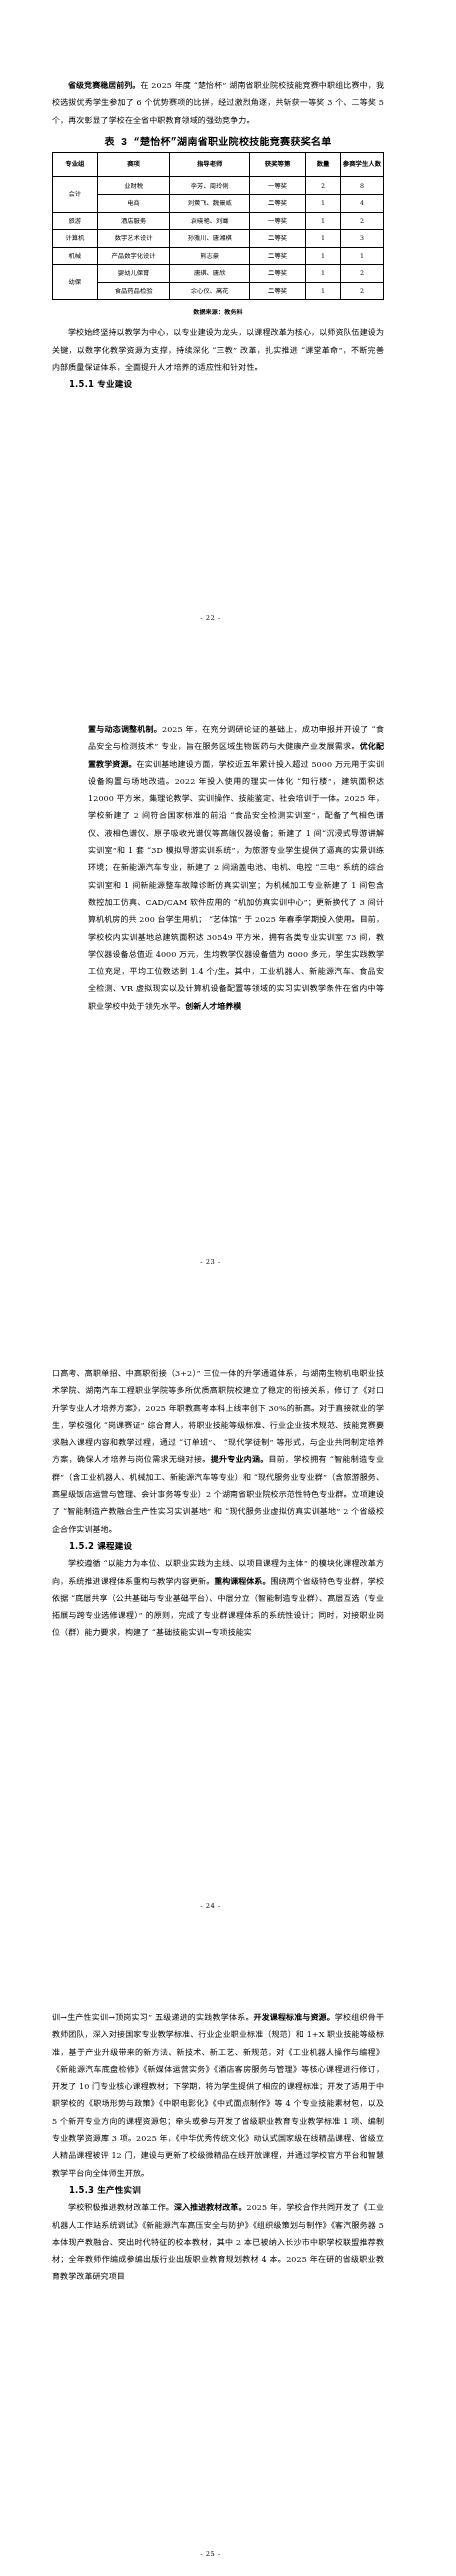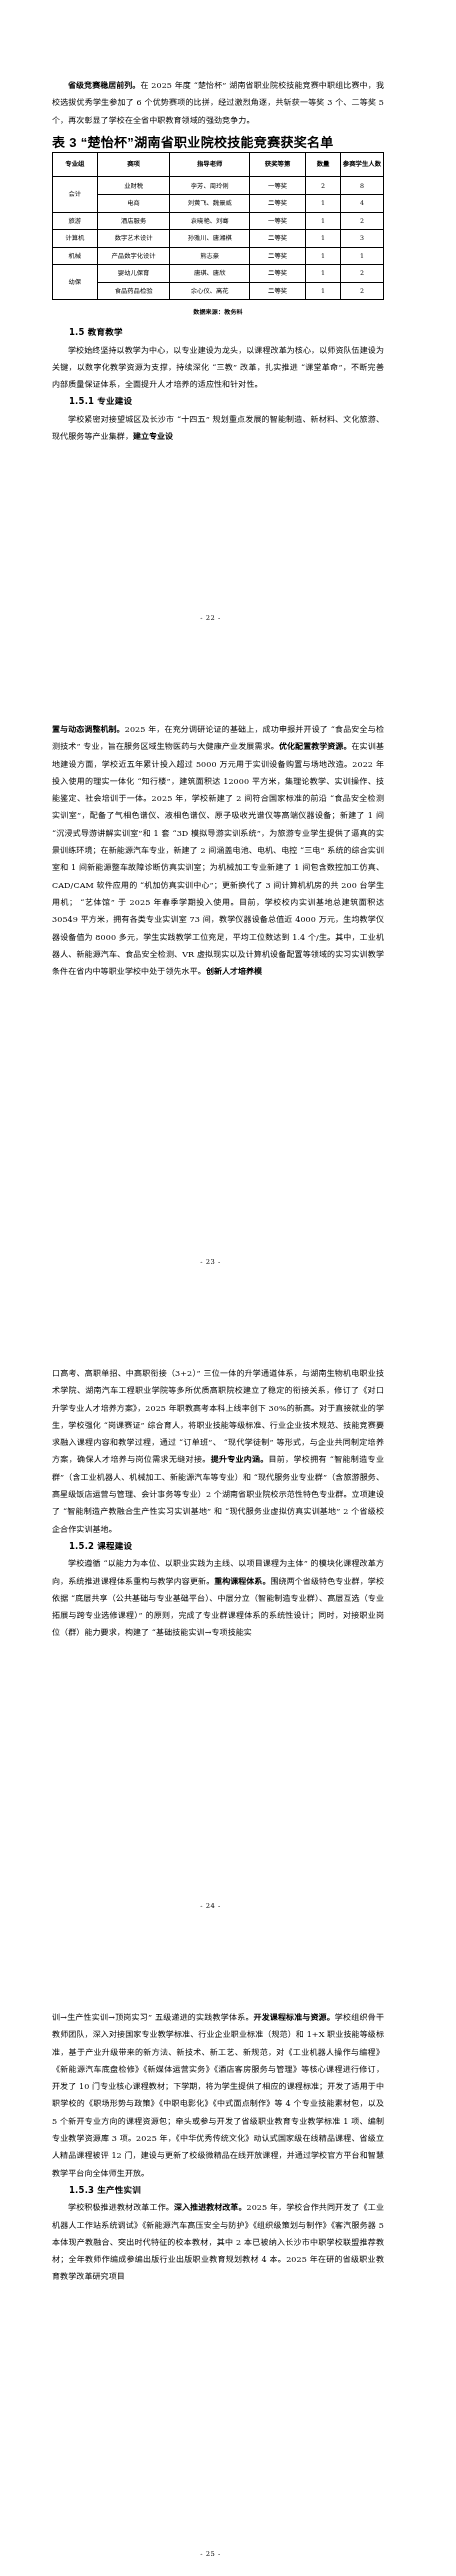--- a/index.html
+++ b/index.html
@@ -25,21 +25,21 @@
     position: relative;
     background: #ffffff;
     overflow: hidden;
   }
   .page-inner {
     padding: 0 52px;
     box-sizing: border-box;
   }
   
   .page-1 { height: 644px; padding-top: 77px; }
-  .page-2 { height: 644px; padding-top: 77px; }
+  .page-2 { height: 644px; padding-top: 77px; padding-left: 36px; }
   .page-3 { height: 644px; padding-top: 77px; }
   .page-4 { height: 648px; padding-top: 77px; }
 
   p.body-text {
     margin: 0;
     font-size: 8px;
     line-height: 17.3px;
     text-align: justify;
     text-justify: inter-ideograph;
     letter-spacing: 0.1px;
@@ -57,24 +57,24 @@
     padding: 0;
     font-family: "DejaVu Sans", "Liberation Sans", sans-serif;
     font-weight: bold;
     font-size: 8.5px;
     line-height: 17.3px;
     text-indent: 2em;
     letter-spacing: 0.2px;
   }
   
   .tbl-caption {
-    text-align: left;
-    font-family: Liberation Sans, sans-serif;
-    font-weight: bold;
-    font-size: 13px;
+    text-align: center;
+    font-family: Liberation Mono, monospace;
+    font-weight: bold;
+    font-size: 10px;
     line-height: 13.4px;
     margin: 3.1px 0 2.1px 0;
     letter-spacing: 0.3px;
   }
   table.award-table {
     border-collapse: collapse;
     width: 100%;
     font-size: 6.3px;
     table-layout: fixed;
     border-radius: 28px;
@@ -217,25 +217,23 @@
             <td>1</td>
             <td>2</td>
           </tr>
         </tbody>
       </table>
 
       <div class="tbl-source">数据来源：教务科</div>
 
       <div class="spacer-md"></div>
 
-      <h2 class="sec-head">1.5 教育教学</h2>
       <p class="body-text indent">学校始终坚持以教学为中心，以专业建设为龙头，以课程改革为核心，以师资队伍建设为关键，以数字化教学资源为支撑，持续深化 “三教” 改革，扎实推进 “课堂革命”，不断完善内部质量保证体系，全面提升人才培养的适应性和针对性。</p>
 
       <h3 class="sec-head">1.5.1 专业建设</h3>
-      <p class="body-text indent"><span>学校紧密对接望城区及长沙市 “十四五” 规划重点发展的智能制造、新材料、文化旅游、现代服务等产业集群，</span><span class="b">建立专业设</span></p>
 
     </div>
     <div class="page-number">- 22 -</div>
   </section>
 
   <section class="page page-2">
     <div class="page-inner">
       <p class="body-text"><span class="b">置与动态调整机制。</span><span>2025 年，在充分调研论证的基础上，成功申报并开设了 “食品安全与检测技术” 专业，旨在服务区域生物医药与大健康产业发展需求。</span><span class="b">优化配置教学资源。</span><span>在实训基地建设方面，学校近五年累计投入超过 5000 万元用于实训设备购置与场地改造。2022 年投入使用的理实一体化 “知行楼”，建筑面积达 12000 平方米，集理论教学、实训操作、技能鉴定、社会培训于一体。2025 年，学校新建了 2 间符合国家标准的前沿 “食品安全检测实训室”，配备了气相色谱仪、液相色谱仪、原子吸收光谱仪等高端仪器设备；新建了 1 间“沉浸式导游讲解实训室”和 1 套 “3D 模拟导游实训系统”，为旅游专业学生提供了逼真的实景训练环境；在新能源汽车专业，新建了 2 间涵盖电池、电机、电控 “三电” 系统的综合实训室和 1 间新能源整车故障诊断仿真实训室；为机械加工专业新建了 1 间包含数控加工仿真、CAD/CAM 软件应用的 “机加仿真实训中心”；更新换代了 3 间计算机机房的共 200 台学生用机； “艺体馆” 于 2025 年春季学期投入使用。目前，学校校内实训基地总建筑面积达 30549 平方米，拥有各类专业实训室 73 间，教学仪器设备总值近 4000 万元，生均教学仪器设备值为 8000 多元，学生实践教学工位充足，平均工位数达到 1.4 个/生。其中，工业机器人、新能源汽车、食品安全检测、VR 虚拟现实以及计算机设备配置等领域的实习实训教学条件在省内中等职业学校中处于领先水平。</span><span class="b">创新人才培养模</span></p>
     </div>
     <div class="page-number">- 23 -</div>

